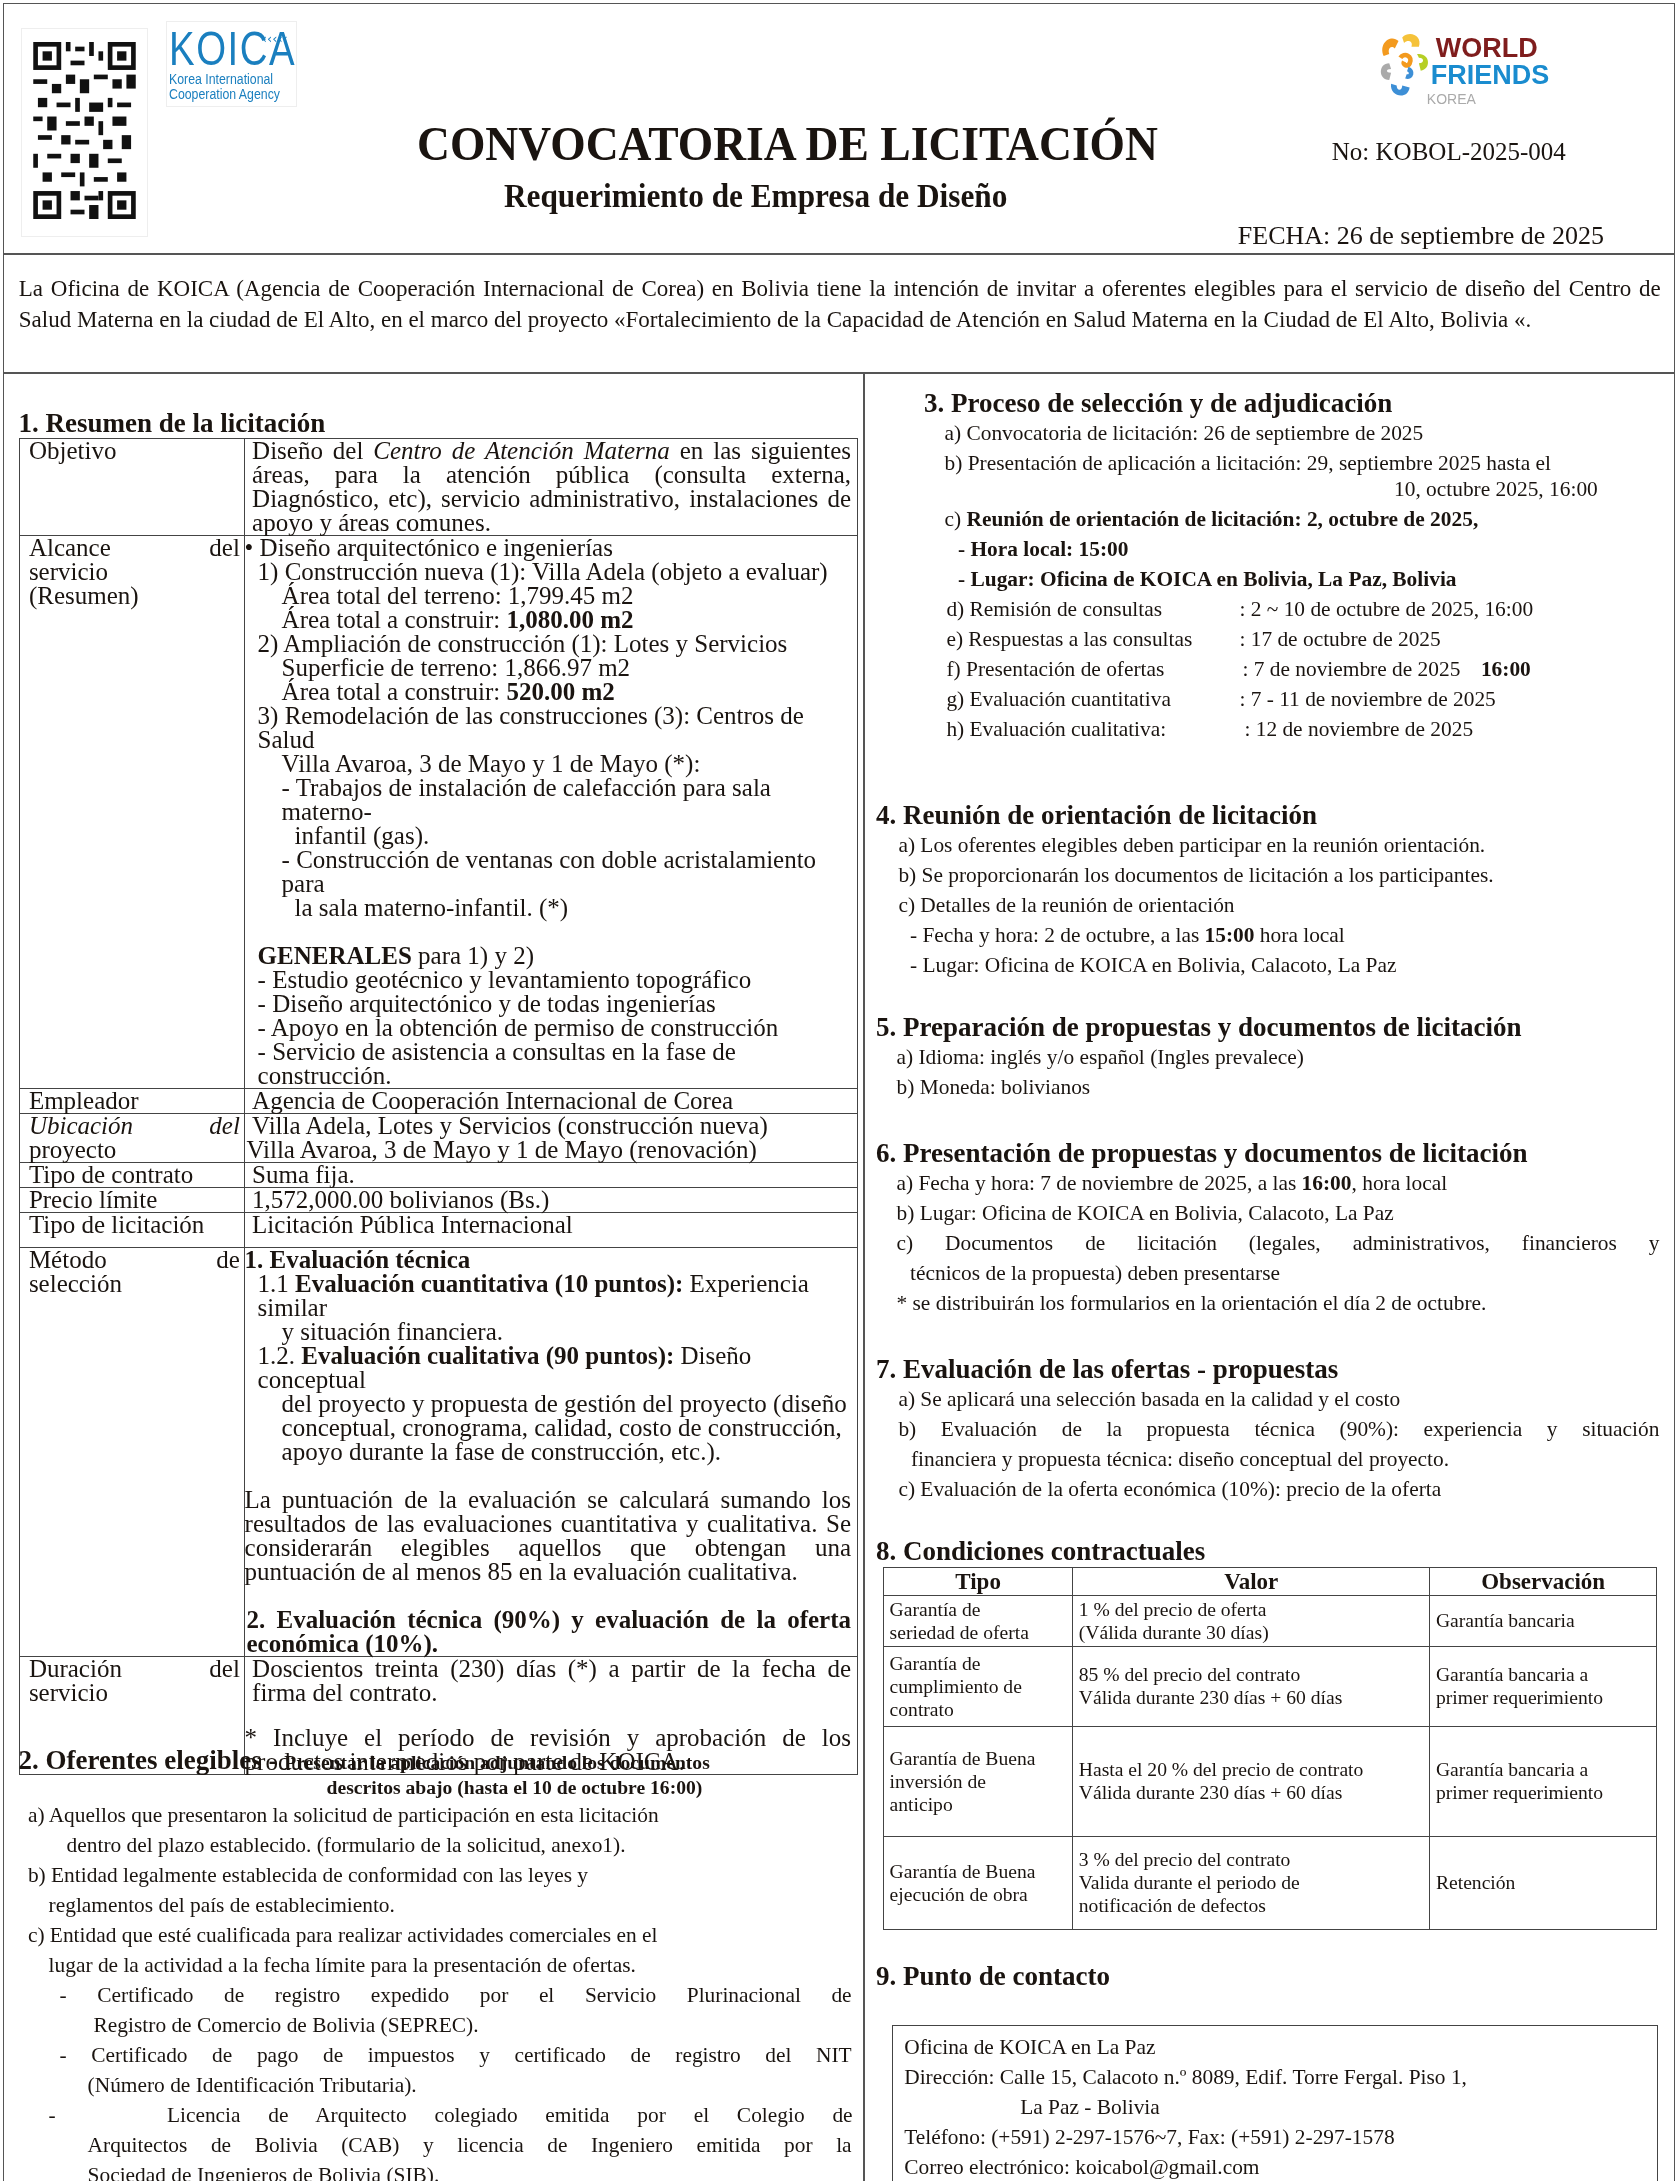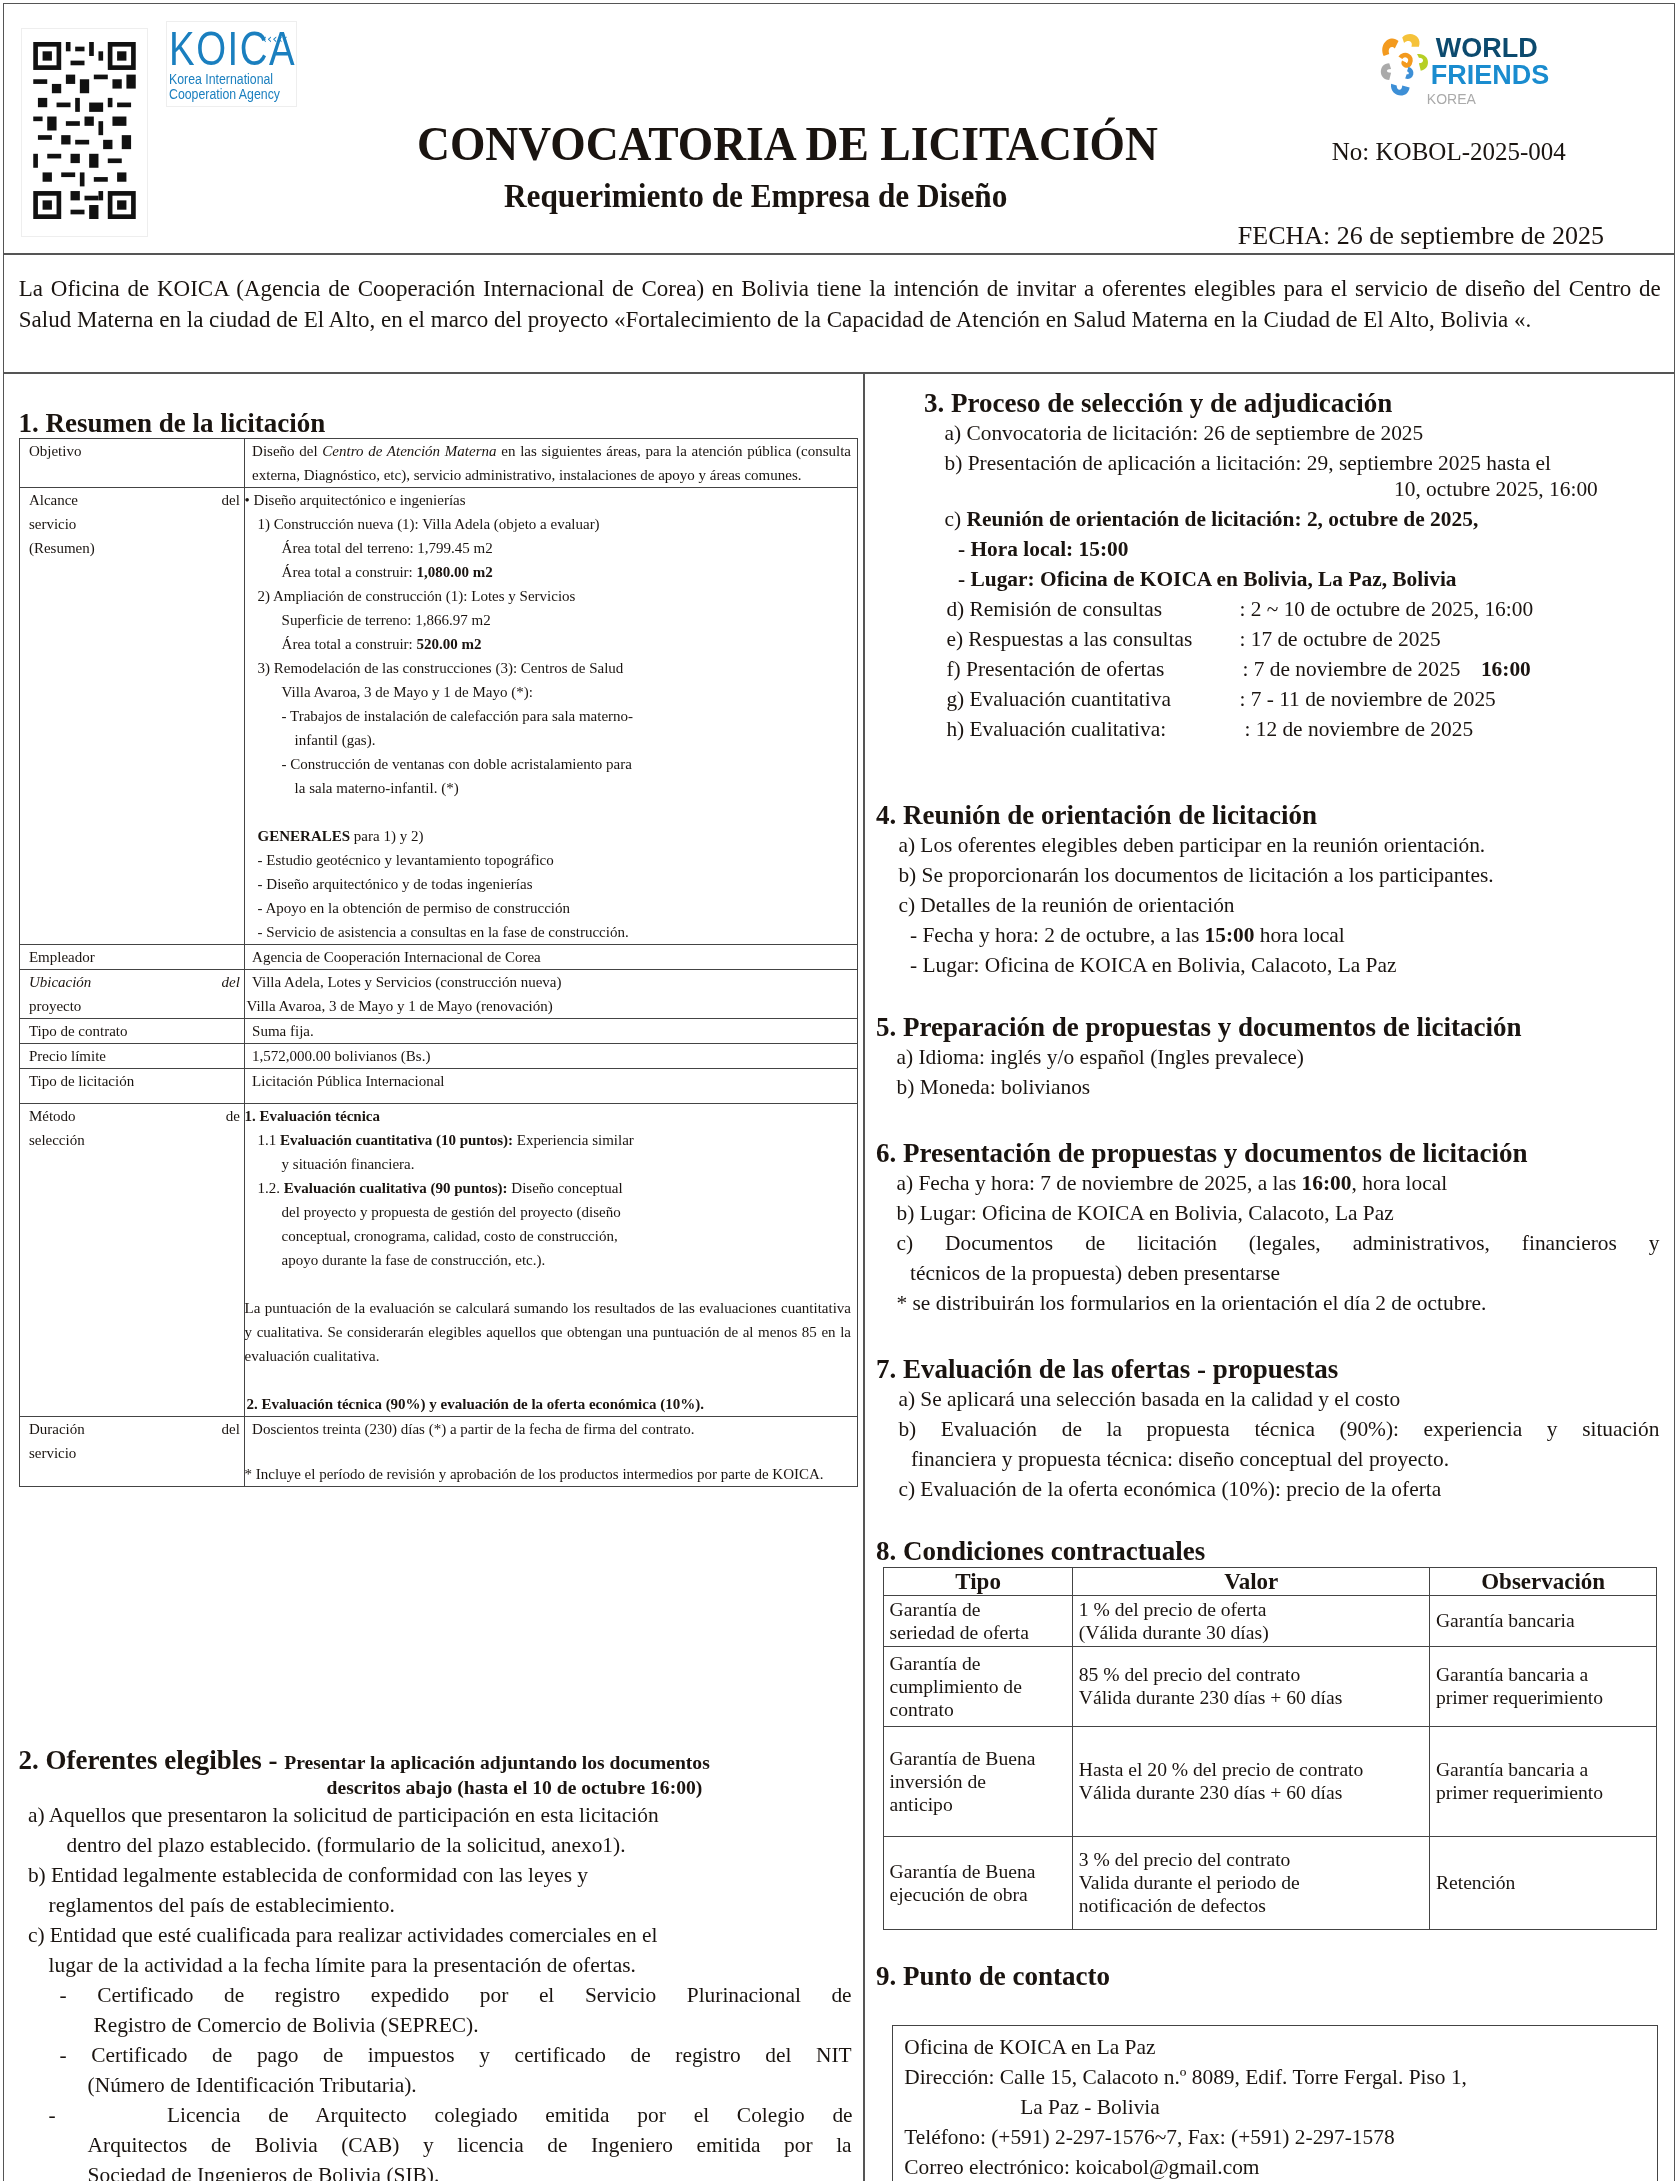--- a/index.html
+++ b/index.html
@@ -16,42 +16,42 @@
   #koica { position: absolute; left: 162px; top: 17px; width: 129px; height: 84px; border: 0.9px solid #eee; background: #fff; }
   #koica .big { position: absolute; left: 1.9px; top: 0px; font-family: "Liberation Sans", sans-serif; font-size: 48px; color: #1a7fbf; letter-spacing: 1.9px; transform: scaleX(0.8); transform-origin: left top; font-weight: normal; line-height: 54px; }
   #koica .leaf { position: absolute; left: 95px; top: 9.3px; color: #1a7fbf; font-size: 13px; font-family: "DejaVu Sans", sans-serif; }
   #koica .sub { position: absolute; left: 1.9px; top: 50px; font-family: "Liberation Sans", sans-serif; font-size: 14px; color: #1a7fbf; line-height: 15px; transform: scaleX(0.88); transform-origin: left top; white-space: nowrap; }
   #title { position: absolute; left: 413px; top: 112px; font-size: 49px; font-weight: bold; white-space: nowrap; transform: scaleX(0.93); transform-origin: left top; line-height: 56px; }
   #subtitle { position: absolute; left: 500px; top: 173px; font-size: 34px; font-weight: bold; white-space: nowrap; transform: scaleX(0.92); transform-origin: left top; }
   #docno { position: absolute; left: 1328px; top: 134px; font-size: 25px; white-space: nowrap; }
   #fecha { position: absolute; left: 1234px; top: 217px; font-size: 26px; white-space: nowrap; }
   #wf { position: absolute; left: 1369px; top: 20.5px; width: 168px; height: 89px; }
   #wf .flower { position: absolute; left: 3.7px; top: 5.6px; width: 58px; height: 76px; }
-  #wf .t1 { position: absolute; left: 63px; top: 9.3px; font-family: "Liberation Sans", sans-serif; font-weight: bold; font-size: 27px; color: #0c4a6e; line-height: 28px; }
+  #wf .t1 { position: absolute; left: 63px; top: 9.3px; font-family: "Liberation Sans", sans-serif; font-weight: bold; font-size: 27px; color: #7f1d1d; line-height: 28px; }
   #wf .t2 { position: absolute; left: 58px; top: 37px; font-family: "Liberation Sans", sans-serif; font-weight: bold; font-size: 27px; color: #1a8ccf; line-height: 28px; }
   #wf .t3 { position: absolute; left: 54px; top: 67px; font-family: "Liberation Sans", sans-serif; font-size: 14px; color: #aaa; }
 
   
   #intro { left: 2.8px; top: 253px; width: 1672px; height: 121px; }
   #intro p { position: absolute; left: 15px; top: 18.6px; right: 13px; margin: 0; font-size: 23px; line-height: 31px; text-align: justify; }
 
   
   #leftcol { left: 2.8px; top: 372px; width: 862px; height: 1809px; border-bottom: none; }
   
   #rightcol { left: 863px; top: 372px; width: 812px; height: 1809px; border-bottom: none; }
 
   h2 { margin: 0; font-size: 27px; font-weight: bold; white-space: nowrap; line-height: 30px; }
   .sec { position: absolute; }
   .line { font-size: 21.4px; line-height: 30px; white-space: nowrap; }
   .b { font-weight: bold; }
   .i { font-style: italic; }
 
   
   #sumtbl { position: absolute; left: 18.6px; top: 438px; width: 839px; border-collapse: collapse; }
-  #sumtbl td { border: 1.9px solid #444; vertical-align: top; font-size: 15px; line-height: 24px; padding: 0 3.7px 0 9.3px; margin-left: 6px; }
+  #sumtbl td { border: 1.9px solid #444; vertical-align: top; font-size: 25px; line-height: 24px; padding: 0 3.7px 0 9.3px; margin-left: 6px; }
   #sumtbl td.k { width: 211px; text-align: justify; }
   #sumtbl td.k span { display: block; }
   #sumtbl td.v { padding-left: 7.5px; }
   .just { text-align: justify; }
   .ind1 { padding-left: 24px; }
 
   
   #condtbl { position: absolute; left: 883px; top: 1567px; width: 774px; border-collapse: collapse; }
   #condtbl th, #condtbl td { border: 1.9px solid #444; font-size: 19.6px; line-height: 23px; padding: 1.9px 5.6px; vertical-align: middle; text-align: left; }
   #condtbl th { font-size: 23px; text-align: center; font-weight: bold; }

